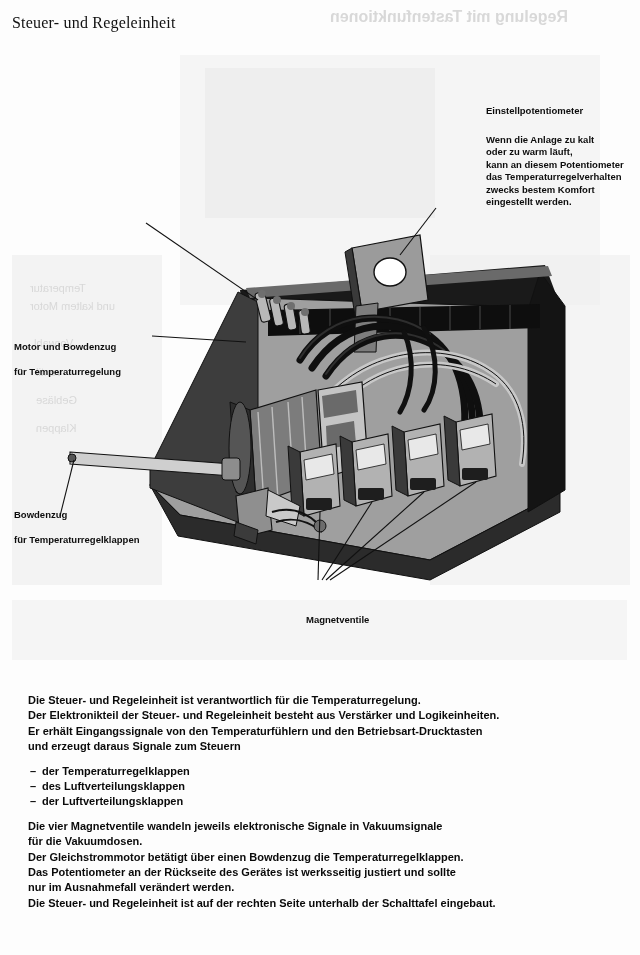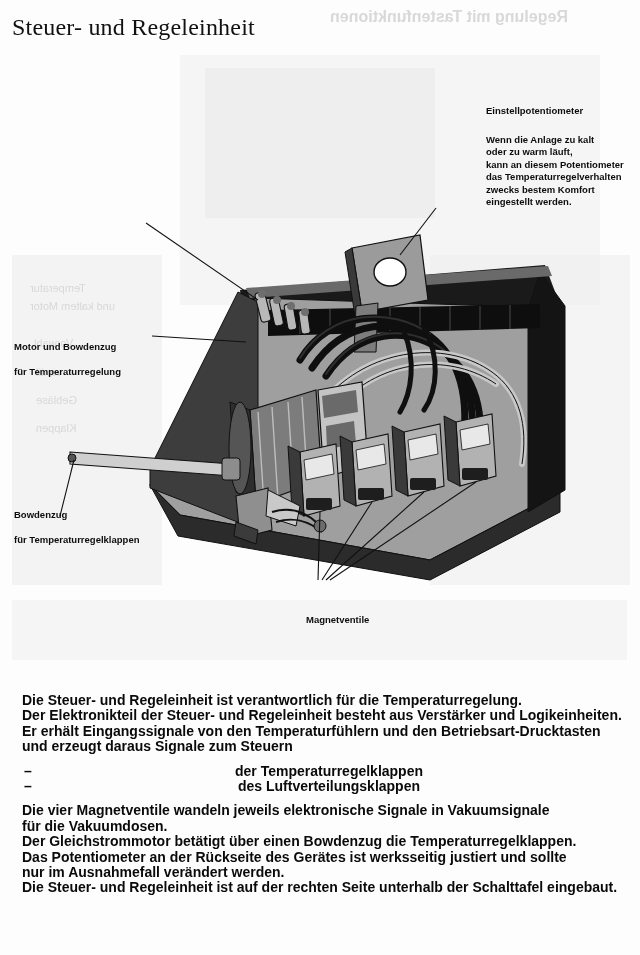--- a/index.html
+++ b/index.html
@@ -35,21 +35,21 @@
     pointer-events: none;
   }
   .ghost-blob.soft { background: #efefef; }
 
   
   #page-title {
     position: absolute;
     left: 12px;
     top: 14px;
     font-family: "Liberation Serif", serif;
-    font-size: 24px;
+    font-size: 16px;
     letter-spacing: .2px;
     color: #111;
   }
 
   
   .callout {
     position: absolute;
     font-size: 9.5px;
     line-height: 12.5px;
     font-weight: bold;
@@ -63,36 +63,36 @@
     left: 0;
     top: 60px;
     width: 640px;
     height: 600px;
   }
   #illus svg { display: block; }
 
   
   #bodycopy {
     position: absolute;
-    left: 22px;
+    left: 28px;
     top: 693px;
     width: 600px;
-    font-size: 14px;
+    font-size: 11px;
     line-height: 15.4px;
     font-weight: bold;
     color: #0a0a0a;
   }
   #bodycopy p { margin: 0 0 0 0; }
   #bodycopy .para { margin-bottom: 9px; }
   #bodycopy ul {
     margin: 0 0 9px 0;
     padding: 0 0 0 14px;
     list-style: none;
   }
-  #bodycopy li { position: relative; text-align: center; }
+  #bodycopy li { position: relative; }
   #bodycopy li::before {
     content: "\2013";
     position: absolute;
     left: -12px;
   }
 </style>
 </head>
 <body>
 
 <div id="page">
@@ -296,20 +296,21 @@
 
   <div id="bodycopy">
     <p class="para" style="white-space: pre-line;">Die Steuer- und Regeleinheit ist verantwortlich für die Temperaturregelung.
 Der Elektronikteil der Steuer- und Regeleinheit besteht aus Verstärker und Logikeinheiten.
 Er erhält Eingangssignale von den Temperaturfühlern und den Betriebsart-Drucktasten
 und erzeugt daraus Signale zum Steuern</p>
 
     <ul>
       <li>der Temperaturregelklappen</li>
       <li>des Luftverteilungsklappen</li>
+      <li>der Luftverteilungsklappen</li>
     </ul>
 
     <p class="para" style="white-space: pre-line;">Die vier Magnetventile wandeln jeweils elektronische Signale in Vakuumsignale
 für die Vakuumdosen.
 Der Gleichstrommotor betätigt über einen Bowdenzug die Temperaturregelklappen.
 Das Potentiometer an der Rückseite des Gerätes ist werksseitig justiert und sollte
 nur im Ausnahmefall verändert werden.
 Die Steuer- und Regeleinheit ist auf der rechten Seite unterhalb der Schalttafel eingebaut.</p>
   </div>
 

